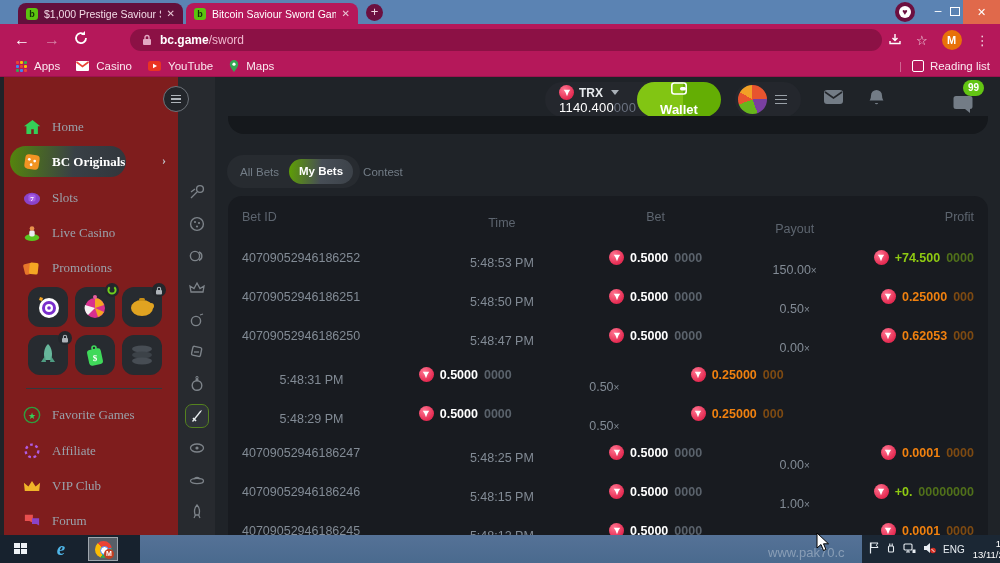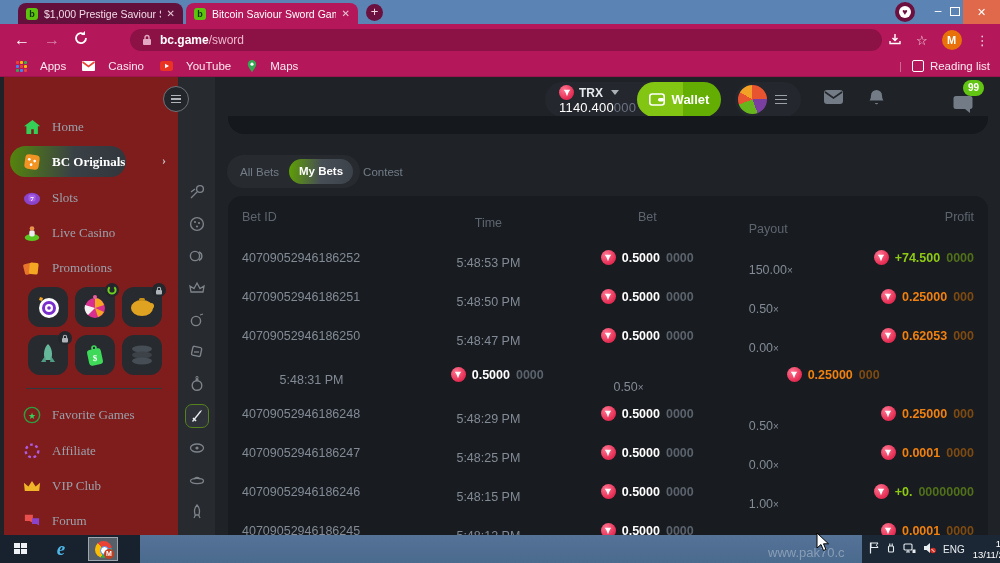--- a/index.html
+++ b/index.html
@@ -26,21 +26,21 @@
   .nav-ic { color:#fff; font-size:16px; margin-left:14px; }
   .nav-fwd { color:#d583a5; }
   .urlbar { position:absolute; left:130px; top:29px; width:752px; height:22px; border-radius:11px; background:#8c1145; display:flex; align-items:center; padding:0 12px; gap:8px; }
   .url-text { font-size:12px; color:#f0b9cf; }
   .url-text b { color:#fff; }
   .tb-right { position:absolute; top:24px; left:888px; width:112px; height:32px; display:flex; align-items:center; gap:14px; }
   .tb-ic { color:#f3dce6; font-size:13px; }
   .avatar-m { width:20px; height:20px; border-radius:50%; background:#e8710a; color:#fff; font-size:11px; font-weight:bold; text-align:center; line-height:20px; }
 
   .bookmarks { position:absolute; left:0; top:56px; width:1000px; height:21px; background:#b5185a; display:flex; align-items:center; font-size:11.5px; color:#fbe8f0; border-bottom:1px solid #9c134e; }
-  .bm-item { display:flex; align-items:center; gap:13px; margin-left:16px; }
+  .bm-item { display:flex; align-items:center; gap:7px; margin-left:16px; }
   .bm-right { position:absolute; right:10px; display:flex; align-items:center; gap:6px; }
   .bm-sep { color:#d06d96; margin-right:4px; }
   .grid9 { width:11px; height:11px; display:grid; grid-template-columns:repeat(3,3px); grid-template-rows:repeat(3,3px); gap:1px; }
   .grid9 i { border-radius:1px; }
   .rl-ic { width:12px; height:12px; border:1.4px solid #fff; border-radius:2px; }
 
   
   .page { position:absolute; left:0; top:77px; width:1000px; height:458px; background:#1f2328; overflow:hidden; }
   .logo { position:absolute; left:10px; top:-8px; display:flex; align-items:center; gap:8px; }
   .logo-shield { width:24px; height:26px; background:#6fd11d; border-radius:5px 5px 8px 8px; clip-path:polygon(0 0,100% 0,100% 70%,50% 100%,0 70%); color:#14260a; font-weight:bold; font-size:14px; text-align:center; line-height:26px; }
@@ -60,41 +60,41 @@
   .strip { position:absolute; left:178px; top:0; width:37px; height:458px; background:#272a2f; }
   .strip-ic { position:absolute; left:7px; width:24px; height:24px; display:flex; align-items:center; justify-content:center; opacity:.75; }
   .strip-active { border:1.5px solid #55821f; border-radius:7px; background:#2e3238; opacity:1; }
 
   .siteheader { position:absolute; left:215px; top:0; width:785px; height:45px; }
   .trx-pill { position:absolute; left:330px; top:5px; width:110px; height:35px; background:#24272d; border-radius:18px 0 0 18px; padding:3px 0 0 14px; }
   .trx-row { display:flex; align-items:center; gap:5px; font-size:12px; color:#e8ebee; font-weight:bold; }
   .trx-bal { font-size:13px; font-weight:normal; color:#fff; letter-spacing:.2px; }
   .trx-bal span { color:#6b7280; }
   .chev-d { width:0; height:0; border-left:4px solid transparent; border-right:4px solid transparent; border-top:5px solid #aab1b8; margin-left:3px; }
-  .wallet-btn { position:absolute; left:422px; top:5px; width:84px; height:35px; border-radius:18px; background:linear-gradient(90deg,#82c513 55%, #64ae04 55%); display:flex; align-items:center; justify-content:center; gap:7px; color:#fff; font-weight:bold; font-size:13px; }
+  .wallet-btn { position:absolute; left:422px; top:5px; width:84px; height:35px; border-radius:18px; background:linear-gradient(90deg,#82c513 55%, #64ae04 55%); display:flex; align-items:center; justify-content:center; gap:7px; color:#fff; font-weight:bold; font-size:13px;flex-direction:column; }
   .user-pill { position:absolute; left:520px; top:5px; width:66px; height:35px; background:#24272d; border-radius:18px; display:flex; align-items:center; padding-left:3px; gap:8px; }
   .user-avatar { width:29px; height:29px; border-radius:50%; background:conic-gradient(#e8542f 0 90deg, #7a3fa0 0 160deg, #67b51c 0 250deg, #e8542f 0 300deg, #f2a026 0 360deg); }
   .user-menu { display:flex; flex-direction:column; gap:2.5px; }
   .user-menu i { width:12px; height:1.6px; background:#9aa1a8; display:block; }
   .hd-ic { position:absolute; top:12px; }
   .badge99 { position:absolute; left:748px; top:3px; min-width:21px; height:16px; border-radius:9px; background:#63c513; color:#fff; font-size:10px; font-weight:bold; text-align:center; line-height:16px; padding:0 3px; }
 
   .game-bottom { position:absolute; left:228px; top:39px; width:760px; height:18px; background:#15181c; border-radius:0 0 16px 16px; }
 
   .bet-tabs { position:absolute; left:227px; top:78px; width:133px; height:33px; background:#272b30; border-radius:17px; display:flex; align-items:center; padding:0 5px; gap:2px; }
   .bet-tab { font-size:11.5px; color:#737d87; padding:0 8px; white-space:nowrap; }
   .bet-tab.on { background:linear-gradient(95deg,#5fa103 0%, #474e56 50%, #3c4249 100%); color:#fff; font-weight:bold; border-radius:13px; height:25px; line-height:25px; padding:0 10px; }
 
   .card { position:absolute; left:228px; top:119px; width:760px; height:339px; background:#181b20; border-radius:14px 14px 0 0; padding:0 14px; }
-  .trow { display:flex; align-items:center; height:39px; font-size:12.5px; color:#828b95;gap:32px; }
+  .trow { display:flex; align-items:center; height:39px; font-size:12.5px; color:#828b95; }
   .thead { height:42px; color:#5d656f; font-size:12.5px; }
   .c1 { width:26%; text-align:left; }
   .c2 { width:19%; text-align:center;margin-top:11px; }
   .c3 { width:23%; display:flex; align-items:center; justify-content:center; gap:6px; }
-  .c4 { width:15%; text-align:left;margin-top:24px; }
+  .c4 { width:15%; text-align:center;margin-top:24px; }
   .c5 { width:17%; display:flex; align-items:center; justify-content:flex-end; gap:6px; }
   .thead .c3 { display:block; text-align:center; }
   .thead .c5 { display:block; text-align:right; }
   .coin { width:15px; height:15px; border-radius:50%; background:radial-gradient(circle at 35% 30%, #ff7490, #e52b52 70%); display:inline-flex; align-items:center; justify-content:center; flex:0 0 auto; }
   .coin svg { display:block; }
   .amt b { color:#fff; font-weight:bold; }
   .amt span { color:#5a626b; font-weight:bold; }
   .px { font-size:10px; }
   .win .pf b { color:#8fca12; } .win .pf span { color:#50701a; }
   .loss .pf b { color:#f0810f; } .loss .pf span { color:#7d4a12; }
@@ -602,21 +602,20 @@
                 <svg width="8" height="8" viewBox="0 0 10 10">
                   <path d="M1 1h8L7 4 5 9 3 4z" fill="#fff"></path>
                 </svg>
               </span>
         <b class="profit-main">0.25000</b>
               <span class="profit-faded">000</span>
       </div>
     </div>
 
     <div class="trow loss">
-      <div class="c1 rid">40709052946186248</div>
       <div class="c2 rtime">5:48:29 PM</div>
       <div class="c3 amt">
         <span class="coin">
                 <svg width="8" height="8" viewBox="0 0 10 10">
                   <path d="M1 1h8L7 4 5 9 3 4z" fill="#fff"></path>
                 </svg>
               </span>
         <b class="bet-main">0.5000</b>
               <span class="bet-faded">0000</span>
       </div>

